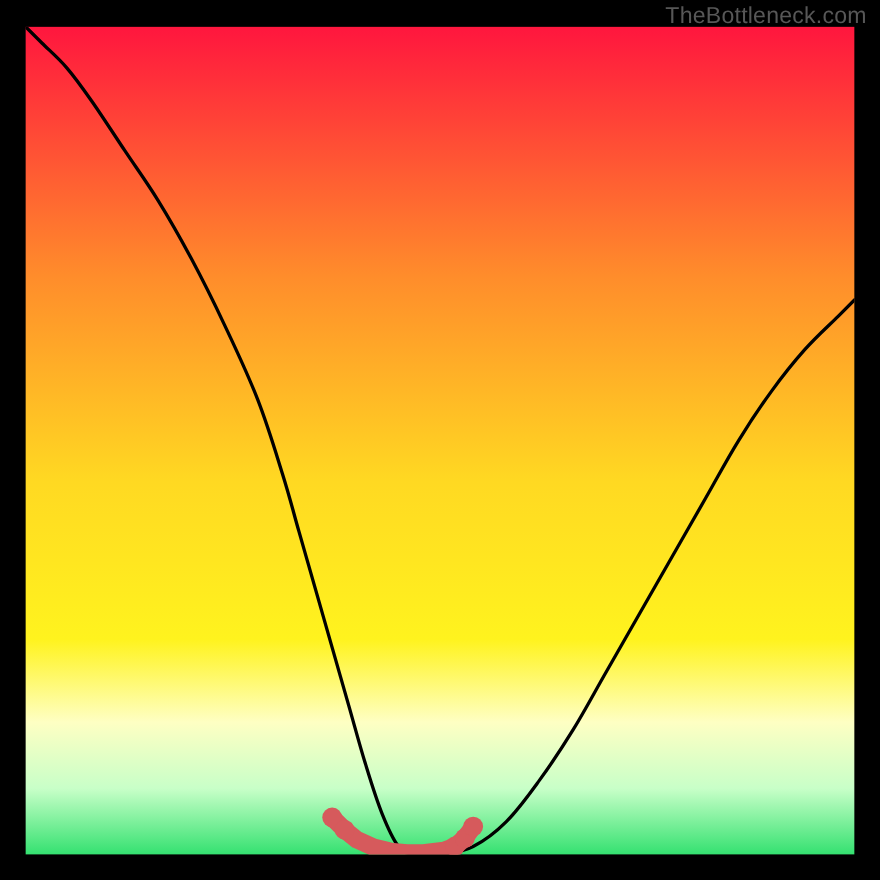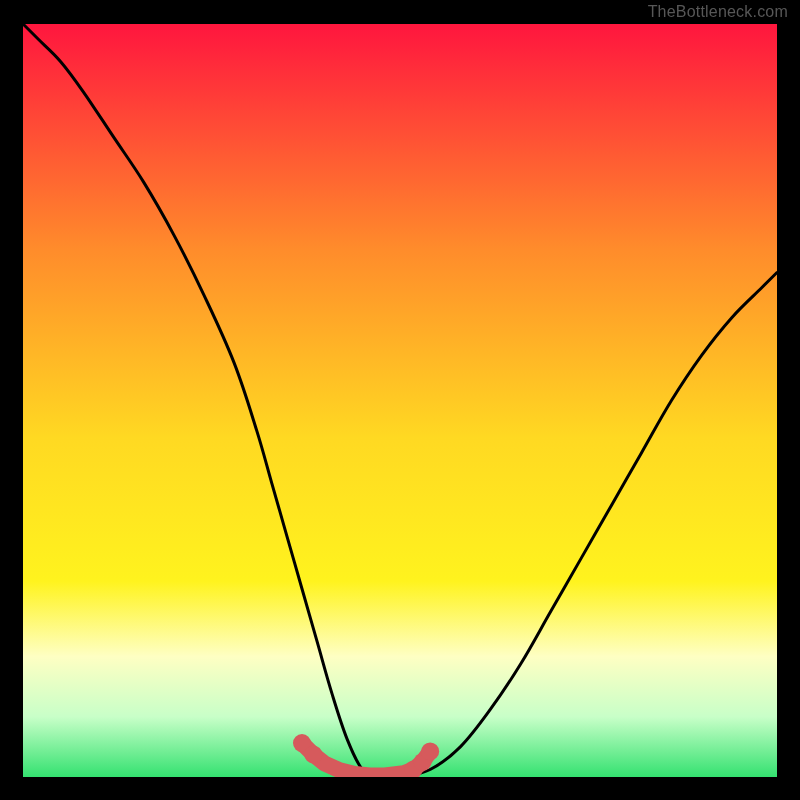--- a/index.html
+++ b/index.html
@@ -23,21 +23,21 @@
     top: 24px;
     width: 754px;
     height: 753px;
     overflow: hidden;
   }
   .watermark {
     position: absolute;
     top: 3px;
     right: 12px;
     color: #575757;
-    font-size: 16px;
+    font-size: 21px;
     font-weight: 500;
     letter-spacing: 0.2px;
     font-family: Arial, Helvetica, sans-serif;
   }
   svg {
     display: block;
   }
 </style>
 </head>
 <body>

